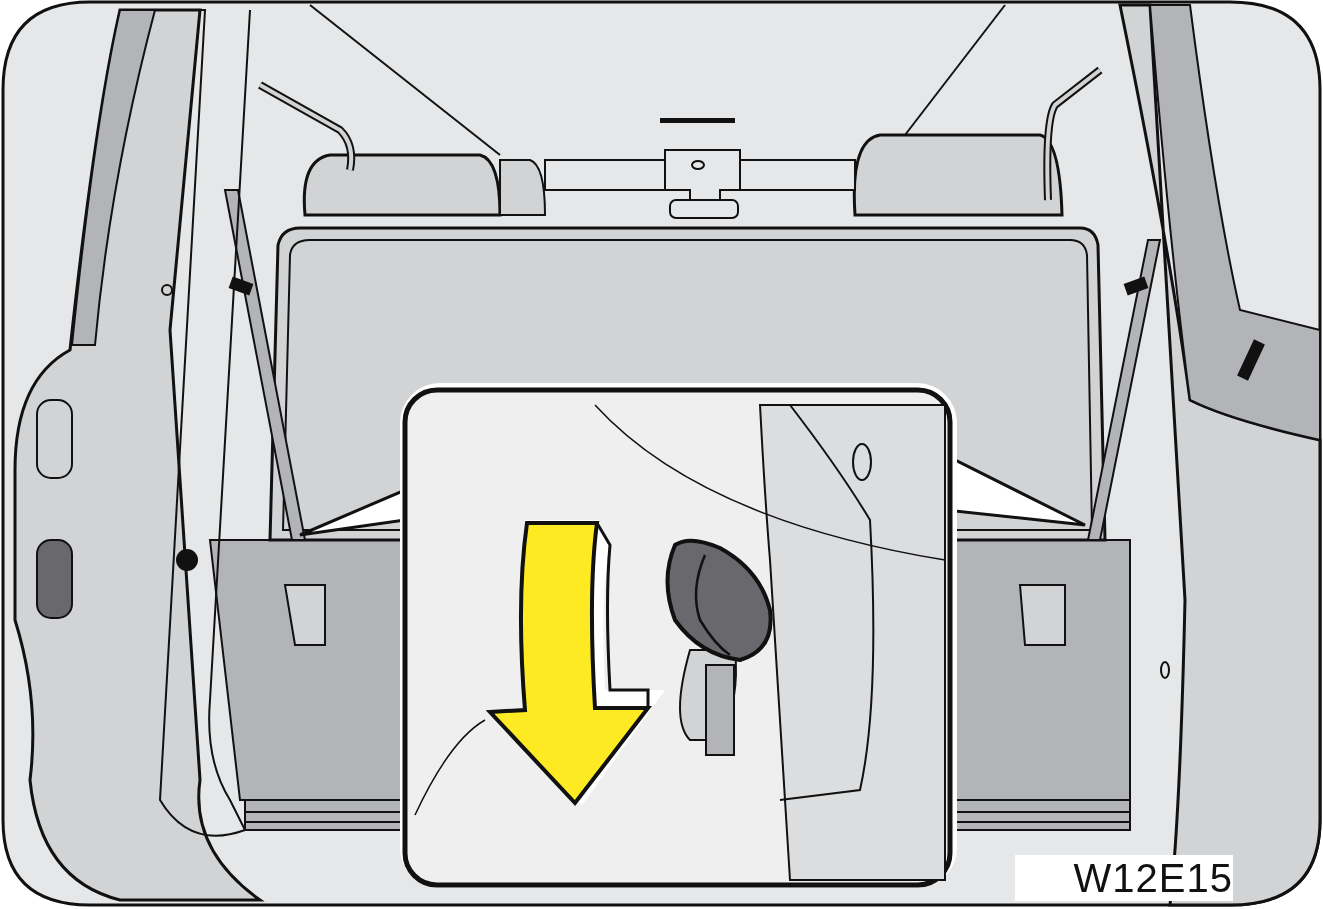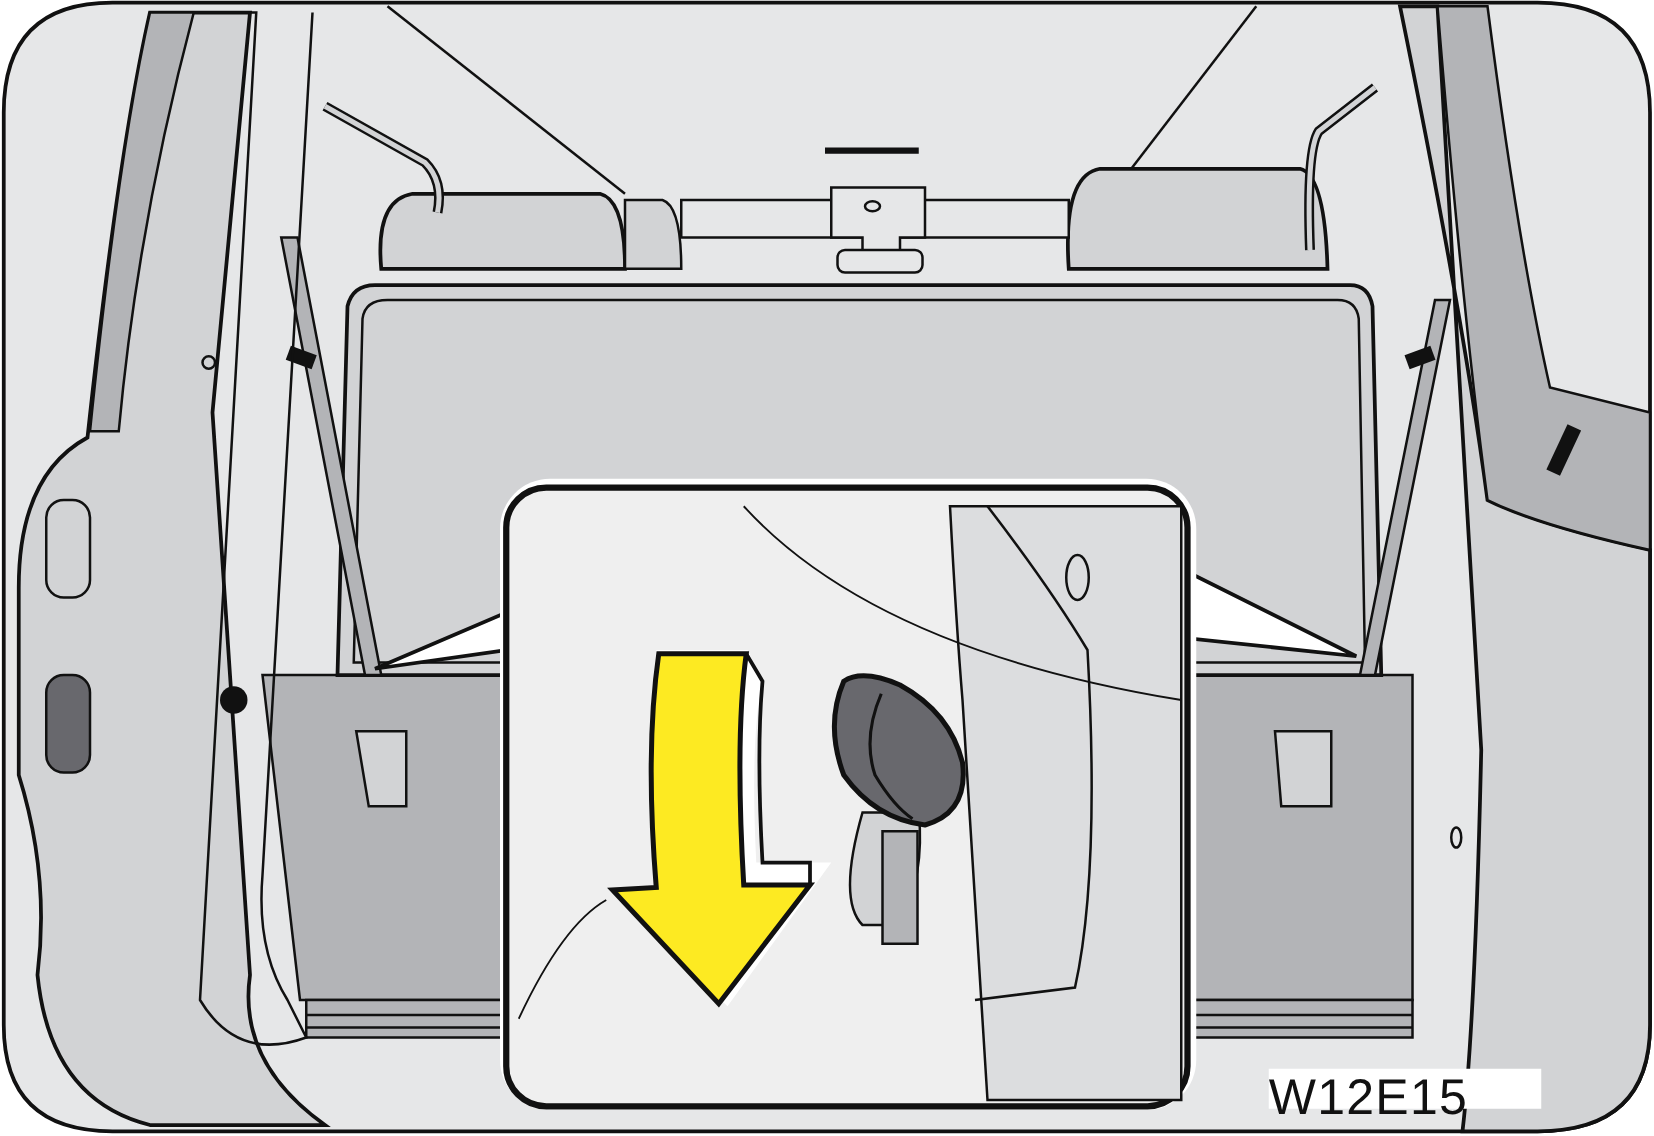--- a/index.html
+++ b/index.html
@@ -1,22 +1,22 @@
 <!DOCTYPE html>
 <html><head>
 <meta charset="utf-8">
 <style>
   html, body { margin: 0; padding: 0; background: #ffffff; }
   body { width: 1323px; height: 909px; position: relative; overflow: hidden; font-family: "Liberation Sans", sans-serif; }
   .frame { position: absolute; left: 0; top: 0; width: 1323px; height: 909px; }
   .frame svg { display: block; }
   .figure-code {
-    position: absolute; left: 1015px; top: 855px; width: 218px; height: 32px;
+    position: absolute; left: 1015px; top: 855px; width: 218px; height: 46px;
     background: #ffffff; color: #111111; font-family: "Liberation Sans", sans-serif;
-    font-size: 40px; line-height: 46px; text-align: left; letter-spacing: 1px;
+    font-size: 40px; line-height: 46px; text-align: right; letter-spacing: 1px;
     font-weight: 400;
   }
 </style>
 </head>
 <body>
 
 <div class="frame">
 <svg width="1323" height="909" viewBox="0 0 1323 909" xmlns="http://www.w3.org/2000/svg">
 
   <g>

